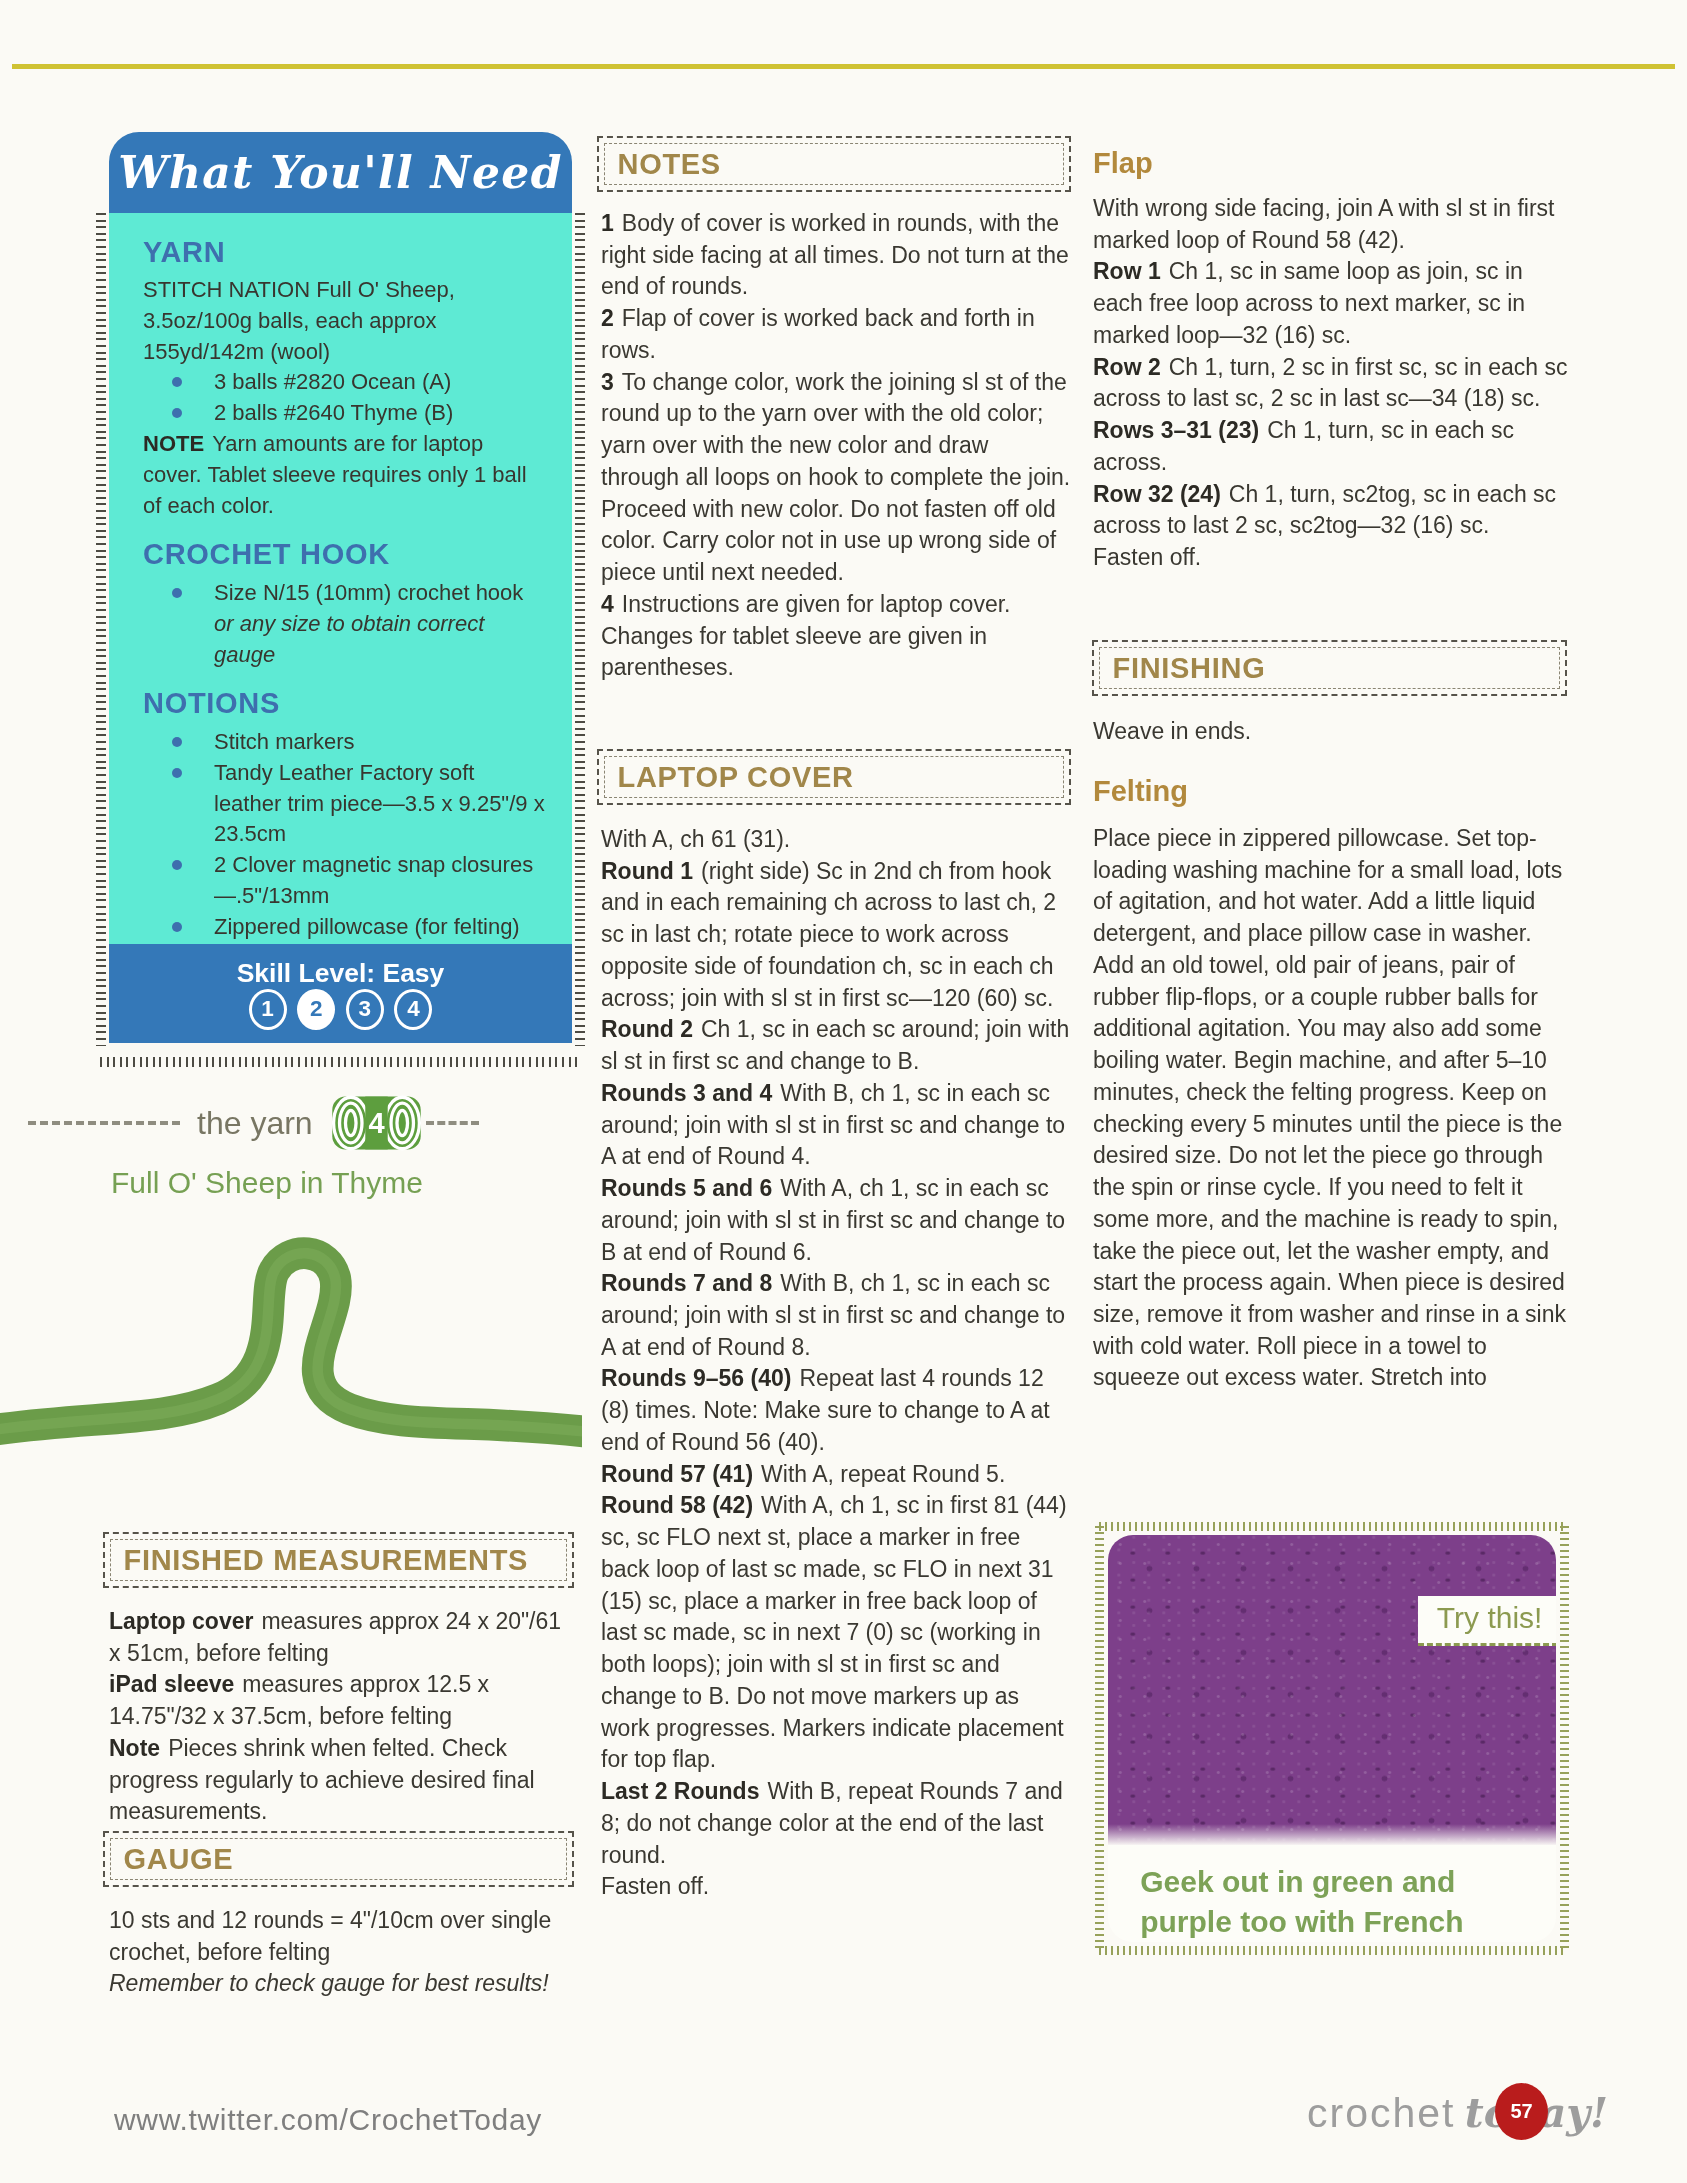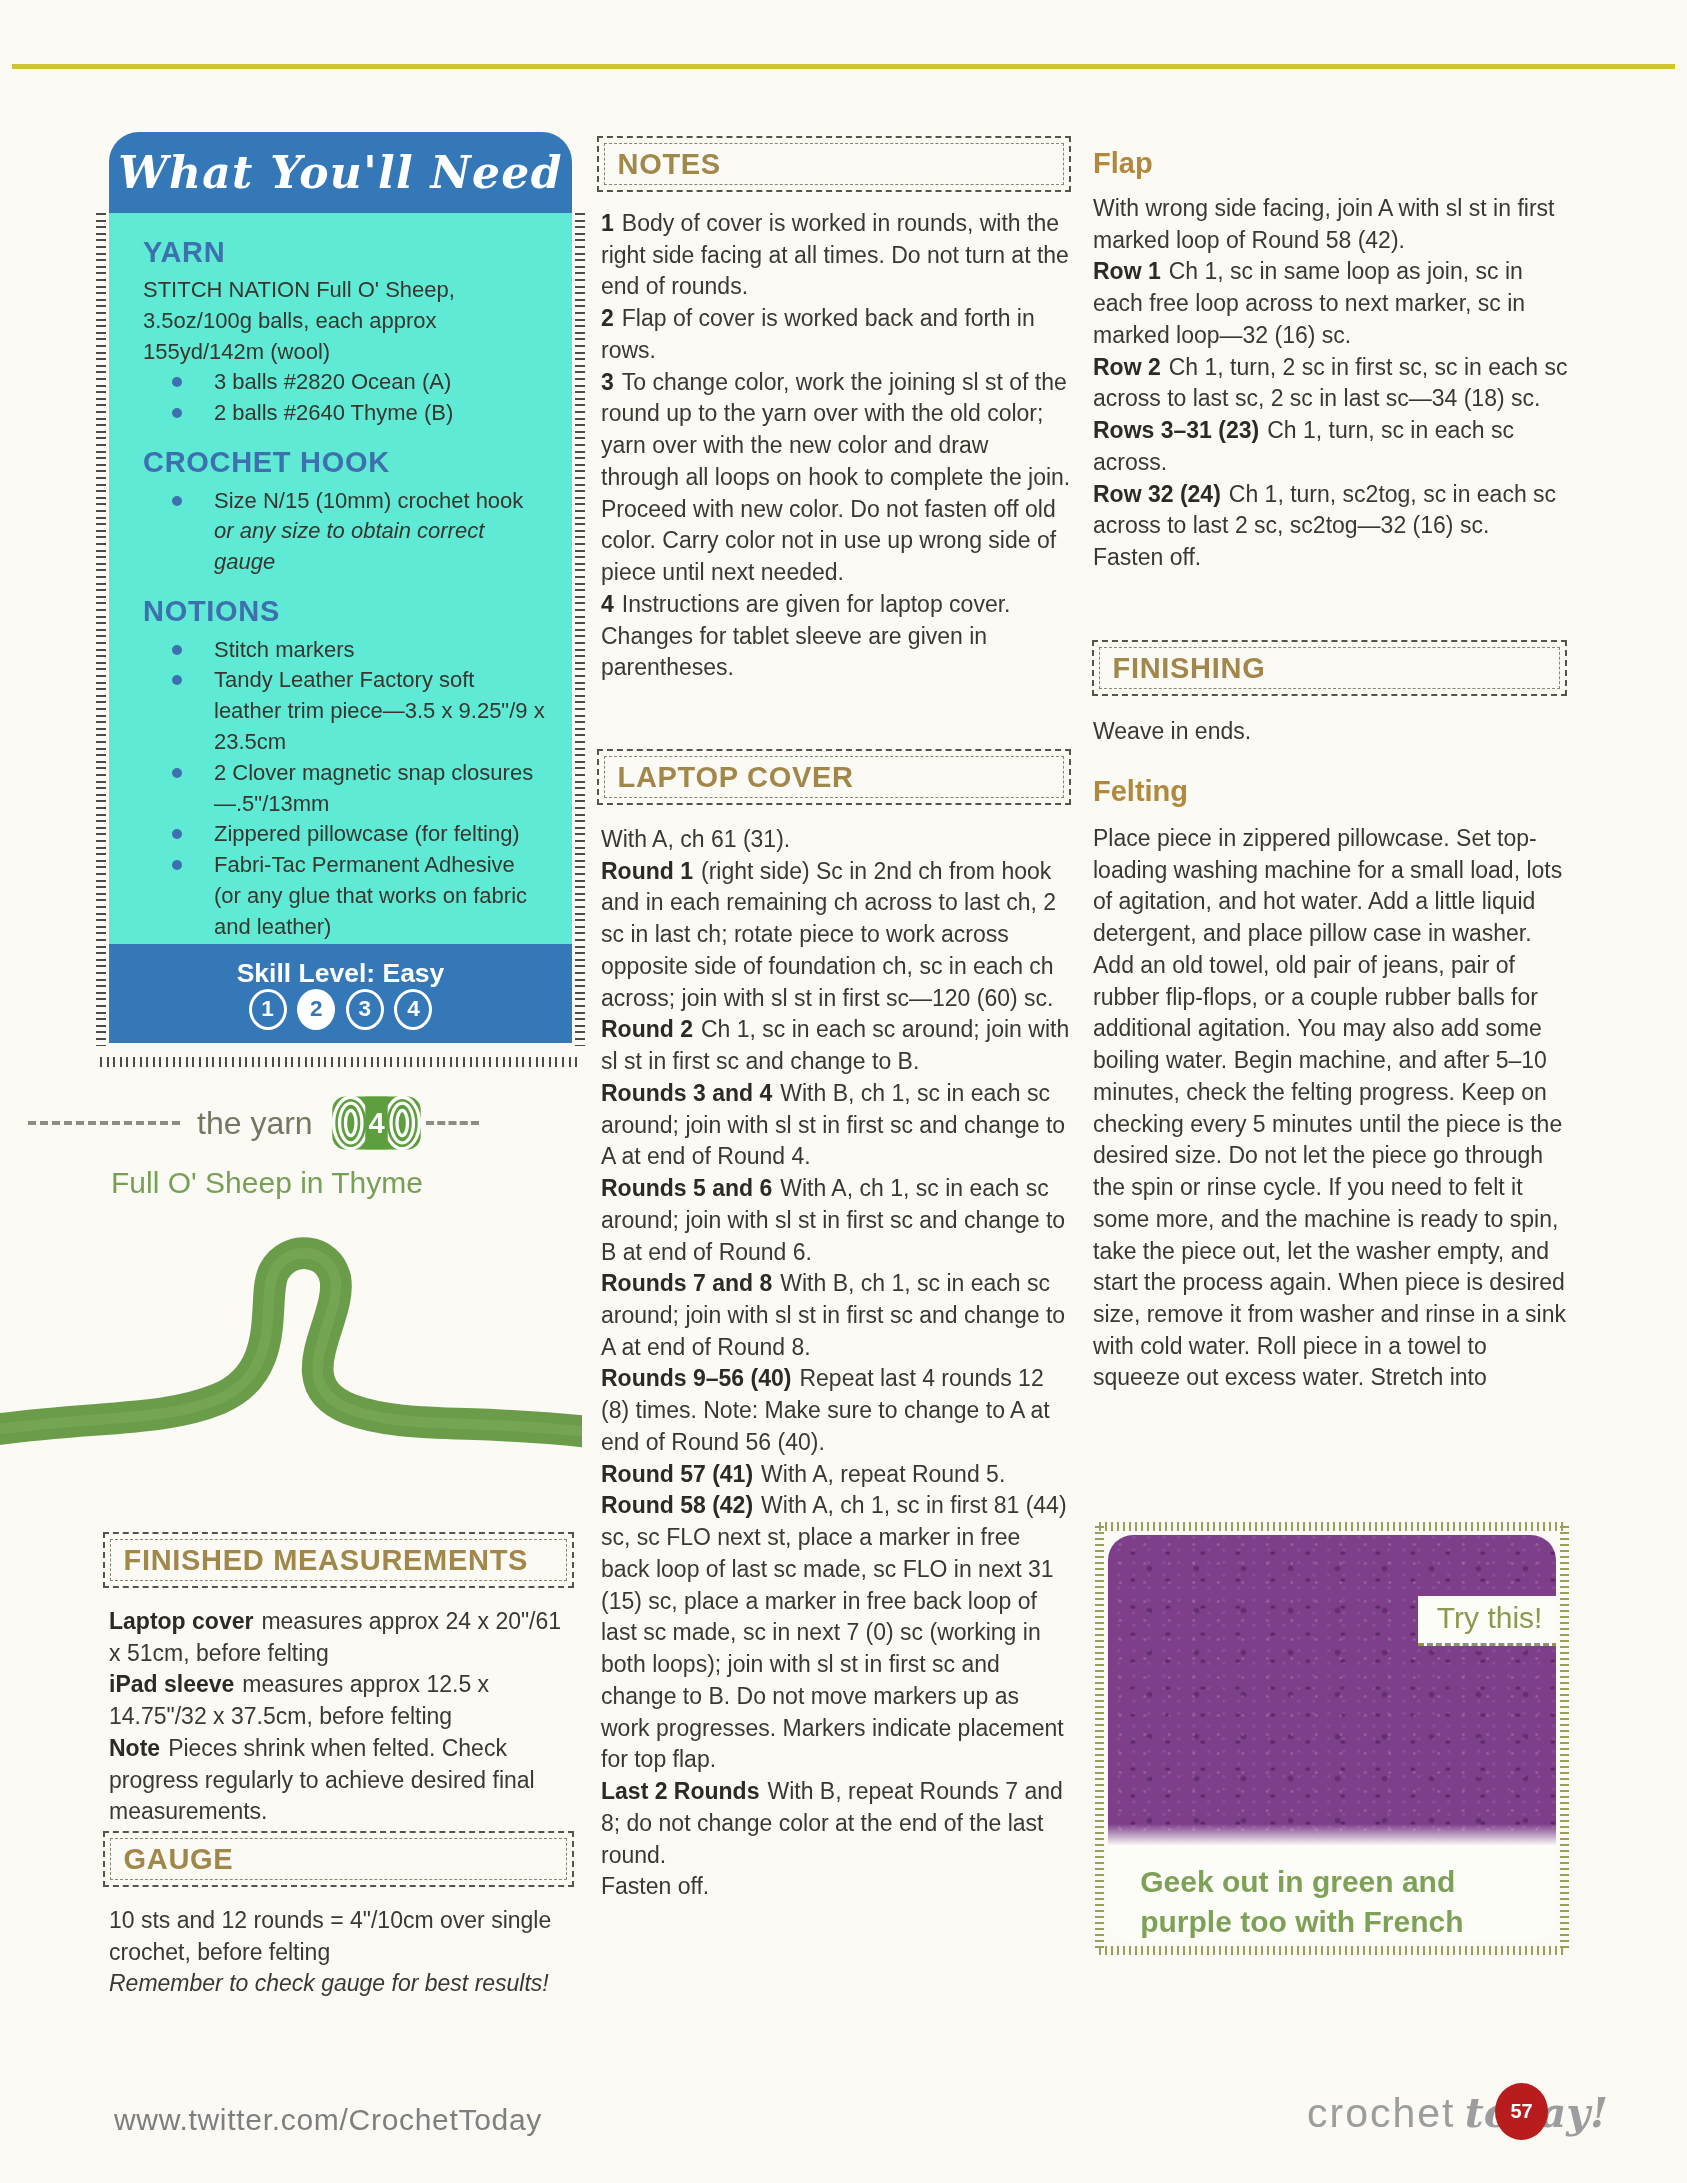--- a/index.html
+++ b/index.html
@@ -126,20 +126,21 @@
     <div class="nb-header">
       <span class="nb-title">What You'll Need</span>
     </div>
     <div class="nb-body">
       <div class="nb-h first">YARN</div>
       <p class="nb-p">STITCH NATION Full O' Sheep, 3.5oz/100g balls, each approx 155yd/142m (wool)</p>
       <ul class="nb-ul">
         <li><span>3 balls #2820 Ocean (A)</span></li>
         <li><span>2 balls #2640 Thyme (B)</span></li>
       </ul>
+      <p class="nb-p"><strong class="lead">NOTE</strong><span>Yarn amounts are for laptop cover. Tablet sleeve requires only 1 ball of each color.</span></p>
 
       <div class="nb-h">CROCHET HOOK</div>
       <ul class="nb-ul">
         <li>
           <span>Size N/15 (10mm) crochet hook</span>
           <em class="it">or any size to obtain correct gauge</em>
         </li>
       </ul>
 
       <div class="nb-h">NOTIONS</div>

